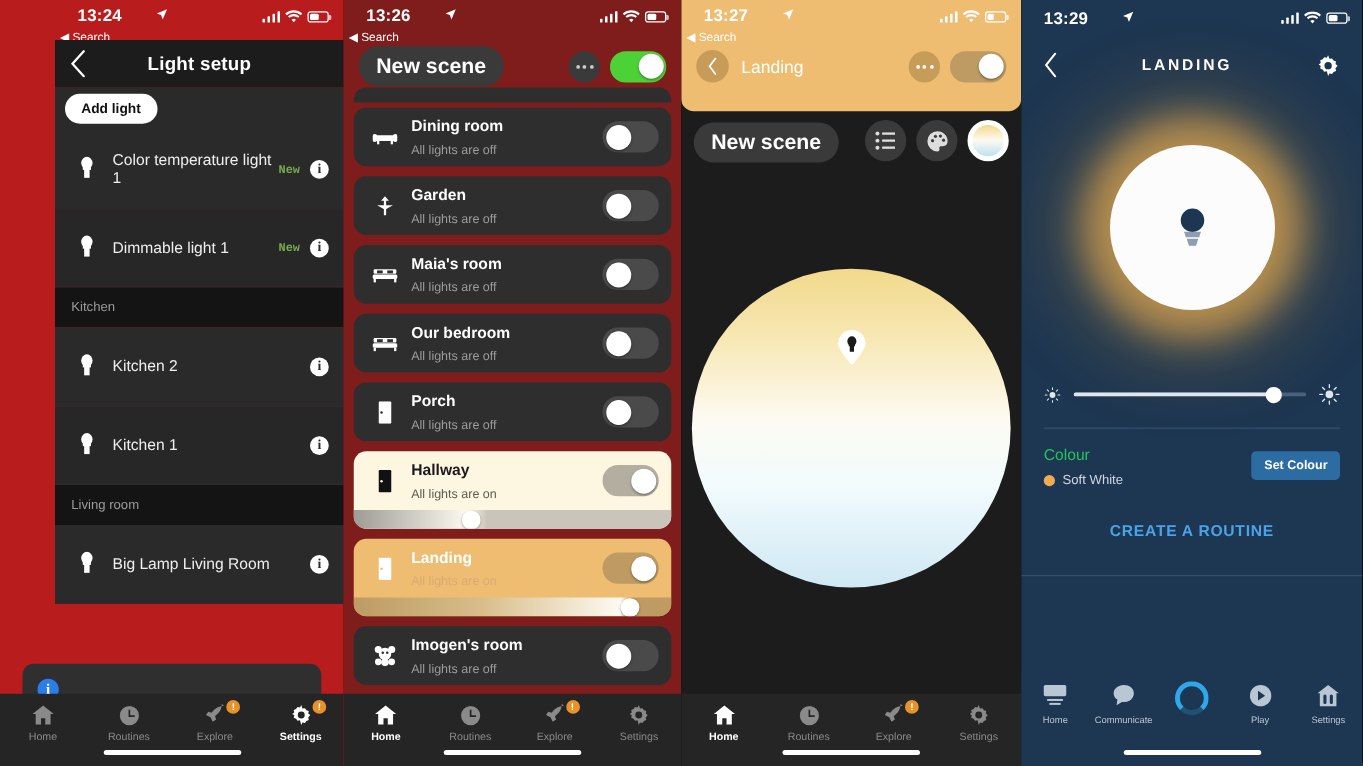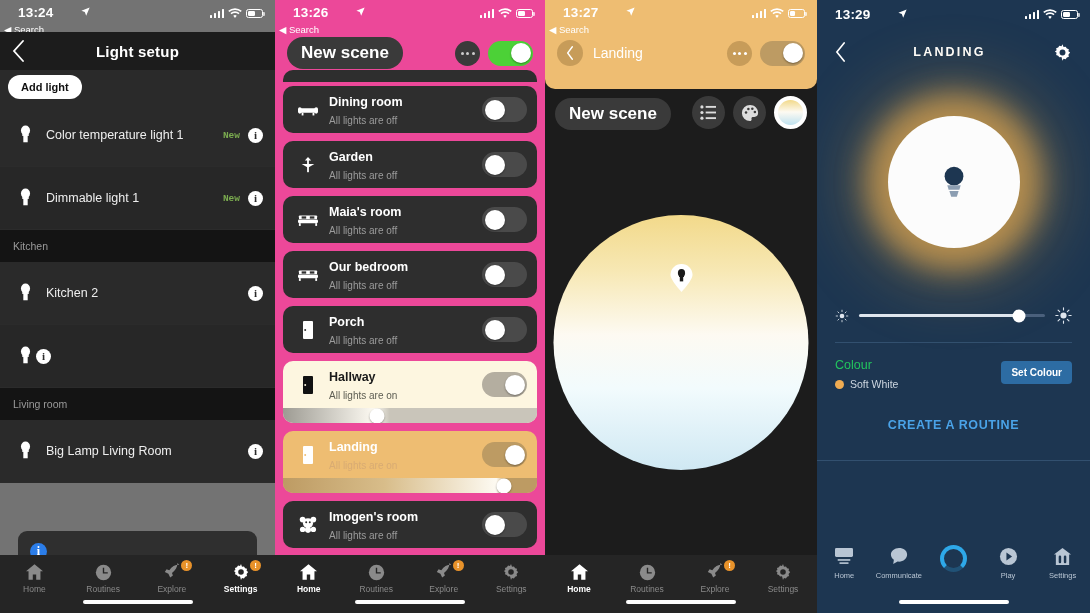--- a/index.html
+++ b/index.html
@@ -2,22 +2,22 @@
 <html><head>
 <meta charset="utf-8">
 <style>
   * { margin:0; padding:0; box-sizing:border-box; }
   html,body { width:1090px; height:613px; background:#000; overflow:hidden;
     font-family:"Liberation Sans", sans-serif; }
   .stage { position:relative; width:1090px; height:613px; display:flex; }
 
   
   .panel { position:relative; height:613px; overflow:hidden; flex:none; }
-  .p1 { width:275px; background:#737373; }
-  .p2 { width:270px; background:#ec4899; }
+  .p1 { width:275px; background:#b91c1c;padding-left:44px; }
+  .p2 { width:270px; background:#7f1d1d; }
   .p3 { width:272px; background:#1c1c1c; }
   .p4 { width:273px; background:#1d3651; }
 
   
   .statusbar { position:relative; height:32px; padding:0 10px; }
   .sb-time { position:absolute; left:18px; top:5px; font-size:13.5px; font-weight:bold;
     letter-spacing:.2px; }
   .sb-loc { position:absolute; top:6px; font-size:11px; }
   .sb-search { position:absolute; left:4px; top:24px; font-size:9.5px; }
   .sb-right { position:absolute; right:12px; top:8px; display:flex; align-items:center; gap:4px; }
@@ -236,20 +236,21 @@
       <span class="info-i">i</span>
     </div>
     <div class="lrow alt">
       <span class="bulb-ico">
           <svg width="13" height="20" viewBox="0 0 14 22">
             <ellipse cx="7" cy="6" rx="5" ry="5.5" fill="#fff"></ellipse>
             <rect x="4.6" y="11" width="4.8" height="8" fill="#fff"></rect>
             <rect x="3.4" y="10" width="7.2" height="2" fill="#fff"></rect>
           </svg>
         </span>
+      <span class="nm">Kitchen 1</span>
       <span class="info-i">i</span>
     </div>
 
     <div class="grouphdr">Living room</div>
     <div class="lrow">
       <span class="bulb-ico">
           <svg width="13" height="20" viewBox="0 0 14 22">
             <ellipse cx="7" cy="6" rx="5" ry="5.5" fill="#fff"></ellipse>
             <rect x="4.6" y="11" width="4.8" height="8" fill="#fff"></rect>
             <rect x="3.4" y="10" width="7.2" height="2" fill="#fff"></rect>

